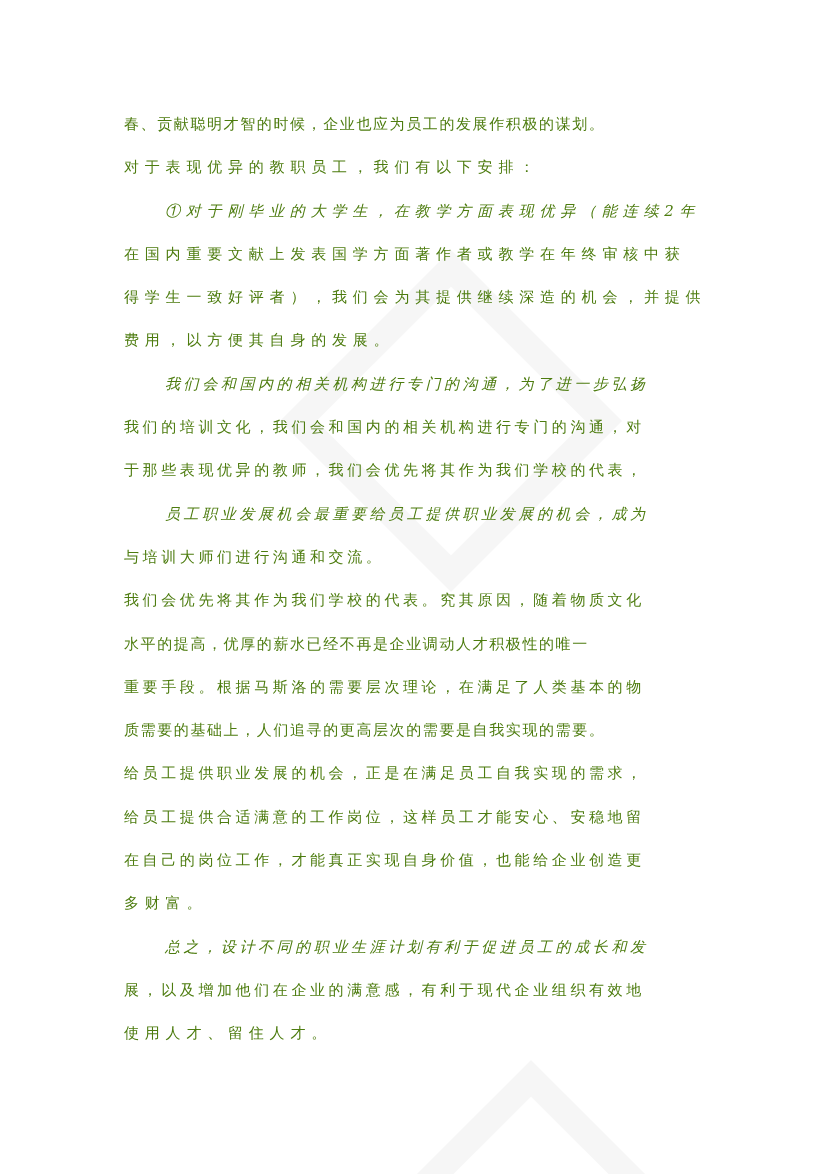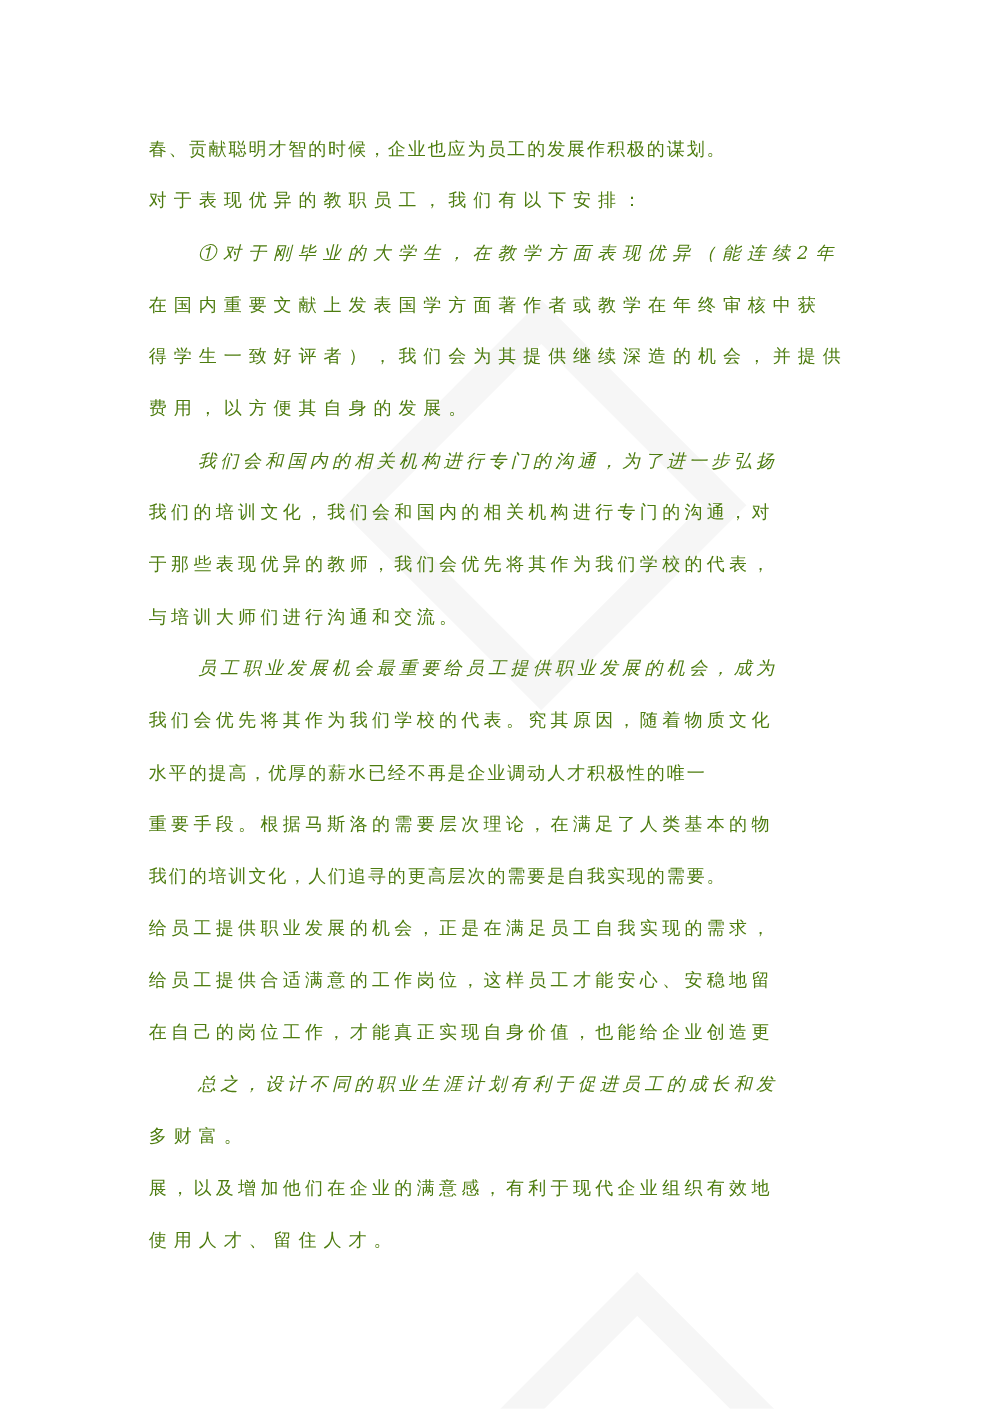--- a/index.html
+++ b/index.html
@@ -58,27 +58,27 @@
   <div class="body-text">
     <div class="line tight">春、贡献聪明才智的时候，企业也应为员工的发展作积极的谋划。</div>
     <div class="line">对于表现优异的教职员工，我们有以下安排：</div>
     <div class="line indent">①对于刚毕业的大学生，在教学方面表现优异（能连续2年</div>
     <div class="line">在国内重要文献上发表国学方面著作者或教学在年终审核中获</div>
     <div class="line">得学生一致好评者），我们会为其提供继续深造的机会，并提供</div>
     <div class="line">费用，以方便其自身的发展。</div>
     <div class="line mid indent">我们会和国内的相关机构进行专门的沟通，为了进一步弘扬</div>
     <div class="line mid">我们的培训文化，我们会和国内的相关机构进行专门的沟通，对</div>
     <div class="line mid">于那些表现优异的教师，我们会优先将其作为我们学校的代表，</div>
+    <div class="line mid indent">员工职业发展机会最重要给员工提供职业发展的机会，成为</div>
     <div class="line mid">与培训大师们进行沟通和交流。</div>
-    <div class="line mid indent">员工职业发展机会最重要给员工提供职业发展的机会，成为</div>
     <div class="line mid">我们会优先将其作为我们学校的代表。究其原因，随着物质文化</div>
     <div class="line tight">水平的提高，优厚的薪水已经不再是企业调动人才积极性的唯一</div>
     <div class="line mid">重要手段。根据马斯洛的需要层次理论，在满足了人类基本的物</div>
-    <div class="line tight">我们的培训文化，人们追寻的更高层次的需要是自我实现的需要。</div>
+    <div class="line tight">质需要的基础上，人们追寻的更高层次的需要是自我实现的需要。</div>
     <div class="line mid">给员工提供职业发展的机会，正是在满足员工自我实现的需求，</div>
     <div class="line mid">给员工提供合适满意的工作岗位，这样员工才能安心、安稳地留</div>
     <div class="line mid">在自己的岗位工作，才能真正实现自身价值，也能给企业创造更</div>
+    <div class="line">多财富。</div>
     <div class="line mid indent">总之，设计不同的职业生涯计划有利于促进员工的成长和发</div>
-    <div class="line">多财富。</div>
     <div class="line mid">展，以及增加他们在企业的满意感，有利于现代企业组织有效地</div>
     <div class="line">使用人才、留住人才。</div>
   </div>
 </div>
 
 </body></html>

